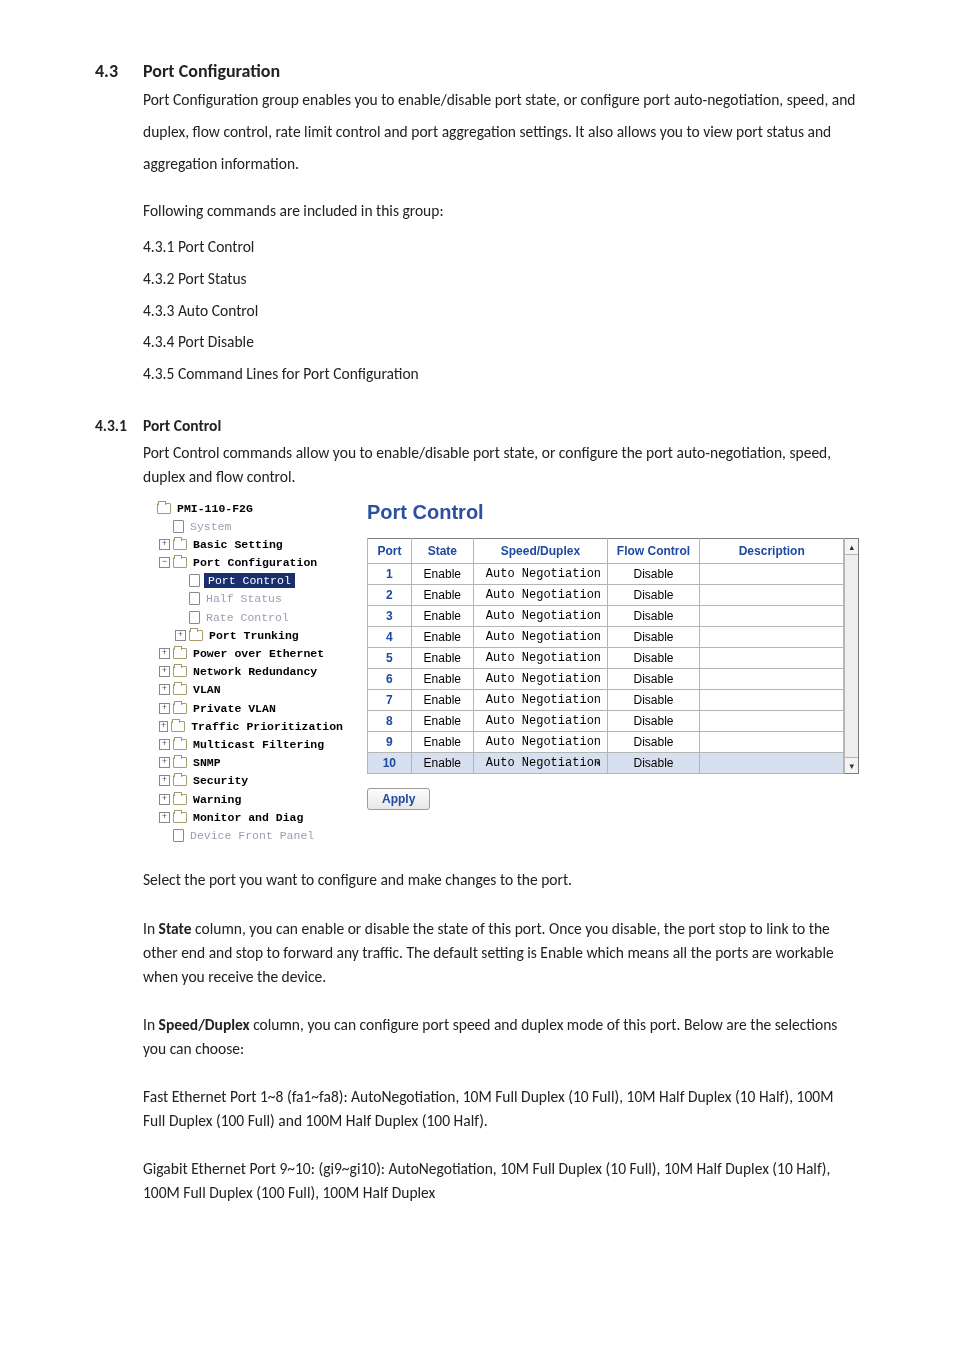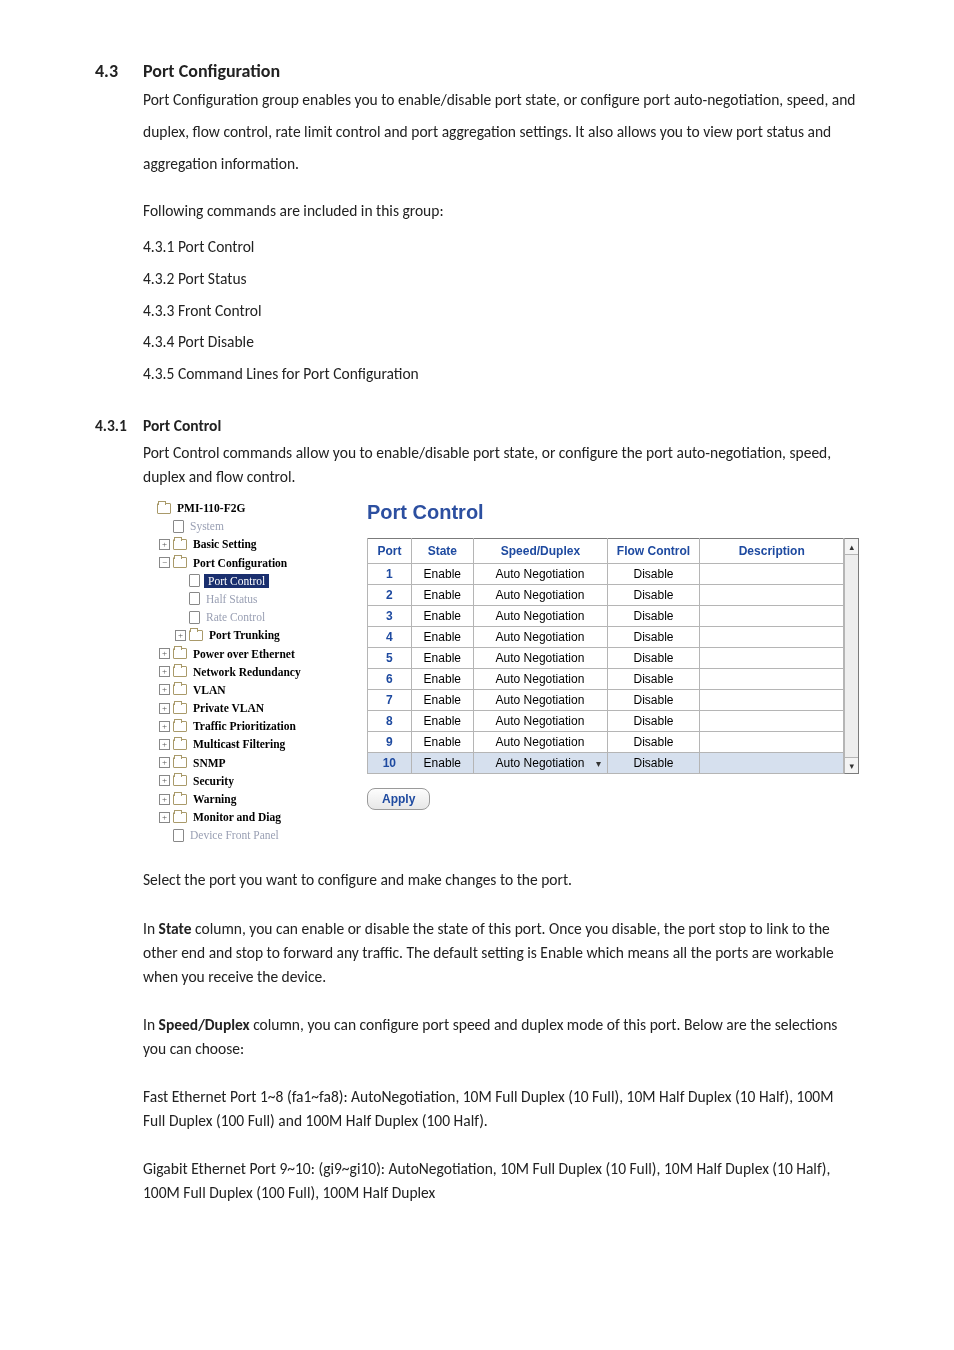--- a/index.html
+++ b/index.html
@@ -10,21 +10,21 @@
   .body-p { font-size: 15.5px; line-height: 2.05; margin: 0 0 16px 48px; }
   .list-lines { font-size: 15.5px; line-height: 2.05; margin: 0 0 18px 48px; }
   .h-sub { font-weight: bold; font-size: 15.5px; margin: 26px 0 6px 0; }
   .h-sub .num { display: inline-block; width: 48px; }
   .sub-p { font-size: 15.5px; line-height: 1.55; margin: 0 0 10px 48px; }
 
   
   .shot { margin: 6px 0 6px 48px; display: flex; gap: 22px; align-items: flex-start; }
 
   
-  .tree { width: 202px; font-family: Liberation Serif, serif; font-size: 11.5px; color: #000; }
+  .tree { width: 202px; font-family: Liberation Mono, monospace; font-size: 11.5px; color: #000; }
   .tree .row { display: flex; align-items: center; height: 18.2px; white-space: nowrap; }
   .tree .ind0 { padding-left: 0; }
   .tree .ind1 { padding-left: 16px; }
   .tree .ind2 { padding-left: 32px; }
   .tree .toggle { width: 11px; height: 11px; border: 1px solid #888; display: inline-flex; align-items: center; justify-content: center; font-size: 9px; line-height: 1; color: #555; margin-right: 3px; background: #fff; }
   .tree .notoggle { width: 11px; height: 11px; display: inline-block; margin-right: 3px; }
   .tree .folder-icon { width: 14px; height: 11px; background: #fff; border: 1px solid #a99a6a; border-radius: 1px; position: relative; margin-right: 4px; flex-shrink: 0; }
   .tree .folder-icon::before { content: ""; position: absolute; top: -3px; left: 0; width: 6px; height: 3px; background: #fff; border: 1px solid #a99a6a; border-bottom: none; }
   .tree .page-icon { width: 11px; height: 13px; background: #fff; border: 1px solid #888; border-radius: 1px; margin-right: 4px; flex-shrink: 0; }
   .tree .label { padding: 0 2px; }
@@ -35,52 +35,52 @@
   
   .panel { flex: 1; }
   .panel-title { color: #2c4fa0; font-weight: bold; font-size: 20px; font-family: Arial, sans-serif; margin: 2px 0 14px 0; }
   .grid { display: flex; align-items: flex-start; }
   .porttable { border: 1px solid #7b7b7b; border-right: none; border-collapse: collapse; font-family: Arial, sans-serif; font-size: 12px; table-layout: fixed; }
   .porttable th { border: 1px solid #b5b5b5; border-top: none; background: #fff; color: #1e4aa0; font-weight: bold; padding: 5px 6px; }
   .porttable td { border: 1px solid #b5b5b5; padding: 3px 6px; text-align: center; color: #000; }
   .porttable td.port { color: #1e4aa0; font-weight: bold; }
   .porttable tr.selrow td { background: #d6e0ee; }
   .porttable tr.selrow td.port { background: #d6e0ee; margin-left: 8px; }
-  .porttable td.sd { text-align: center; padding-left: 5px; position: relative; }
+  .porttable td.sd { text-align: right; padding-left: 5px; position: relative; font-family: Liberation Mono, monospace; }
   .porttable tr.selrow td.sd::after { content: "▾"; position: absolute; right: 6px; top: 50%; transform: translateY(-50%); font-size: 10px; color: #333; }
   .col-port { width: 46px; }
   .col-state { width: 66px; }
   .col-sd { width: 148px; }
   .col-fc { width: 104px; }
   .col-desc { width: 166px; }
   .scroll-rail { width: 16px; border: 1px solid #7b7b7b; border-left: 1px solid #b5b5b5; background: #eee; display: flex; flex-direction: column; align-items: stretch; align-self: stretch; }
   .scroll-btn { height: 16px; background: #f4f4f4; border-bottom: 1px solid #b5b5b5; display: flex; align-items: center; justify-content: center; font-size: 9px; color: #333; }
   .scroll-btn.bottom { border-bottom: none; border-top: 1px solid #b5b5b5; }
   .scroll-track { flex: 1; }
-  .apply-btn { font-family: Arial, sans-serif; font-size: 12px; color: #1e4aa0; font-weight: bold; background: linear-gradient(#fdfdfd, #e7e7e7); border: 1px solid #9a9a9a; border-radius: 8px; padding: 3px 14px; margin-top: 14px; cursor: pointer; }
+  .apply-btn { font-family: Arial, sans-serif; font-size: 12px; color: #1e4aa0; font-weight: bold; background: linear-gradient(#fdfdfd, #e7e7e7); border: 1px solid #9a9a9a; border-radius: 3px; padding: 3px 14px; margin-top: 14px; cursor: pointer; }
 
   .after-shot { font-size: 15.5px; line-height: 1.55; margin: 24px 0 14px 48px; }
 </style>
 </head>
 <body>
 
 <div class="page">
 
   <div class="h-section">
     <span class="num">4.3</span><span>Port Configuration</span>
   </div>
 
   <p class="body-p">Port Configuration group enables you to enable/disable port state, or configure port auto-negotiation, speed, and duplex, flow control, rate limit control and port aggregation settings. It also allows you to view port status and aggregation information.</p>
 
   <p class="body-p" style="margin-bottom:4px;">Following commands are included in this group:</p>
 
   <div class="list-lines">
     <div>4.3.1 Port Control</div>
     <div>4.3.2 Port Status</div>
-    <div>4.3.3 Front Control</div>
+    <div>4.3.3 Auto Control</div>
     <div>4.3.4 Port Disable</div>
     <div>4.3.5 Command Lines for Port Configuration</div>
   </div>
 
   <div class="h-sub">
     <span class="num">4.3.1</span><span>Port Control</span>
   </div>
   <p class="sub-p">Port Control commands allow you to enable/disable port state, or configure the port auto-negotiation, speed, duplex and flow control.</p>
 
   <div class="shot">

